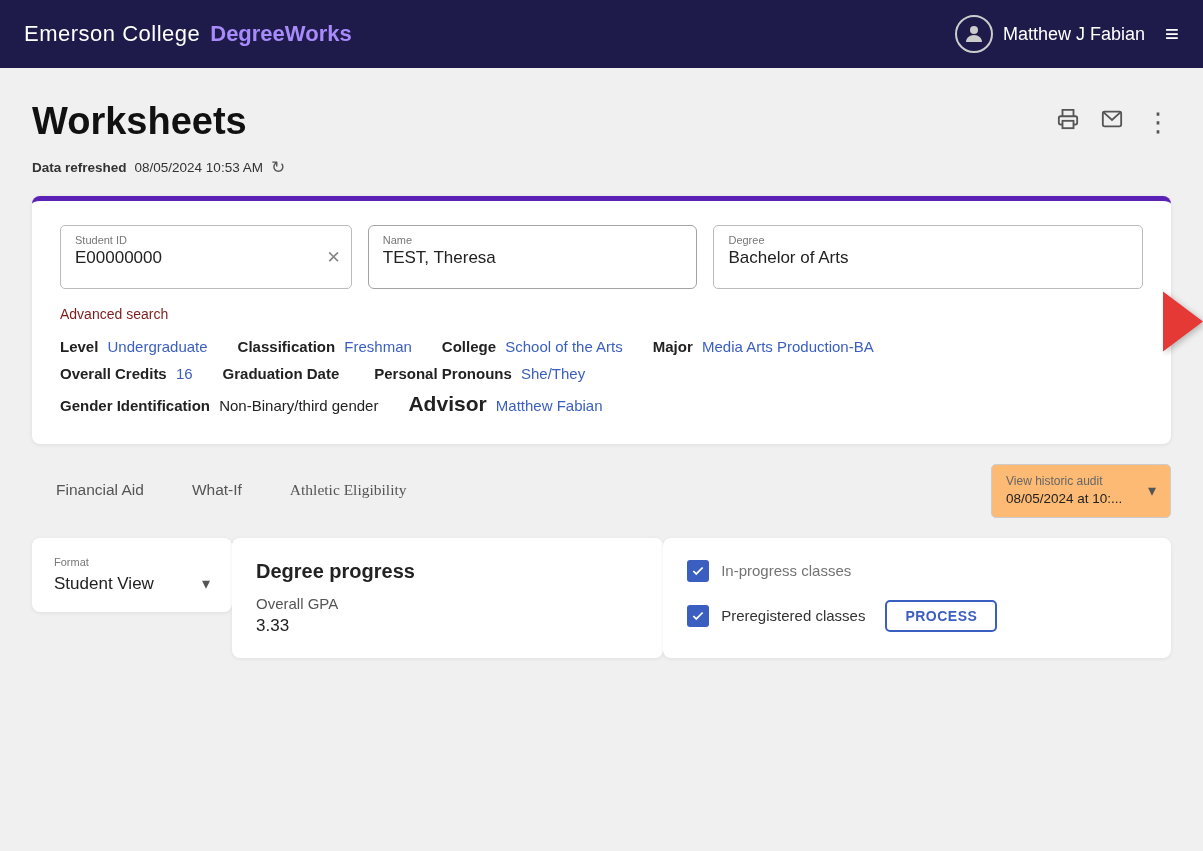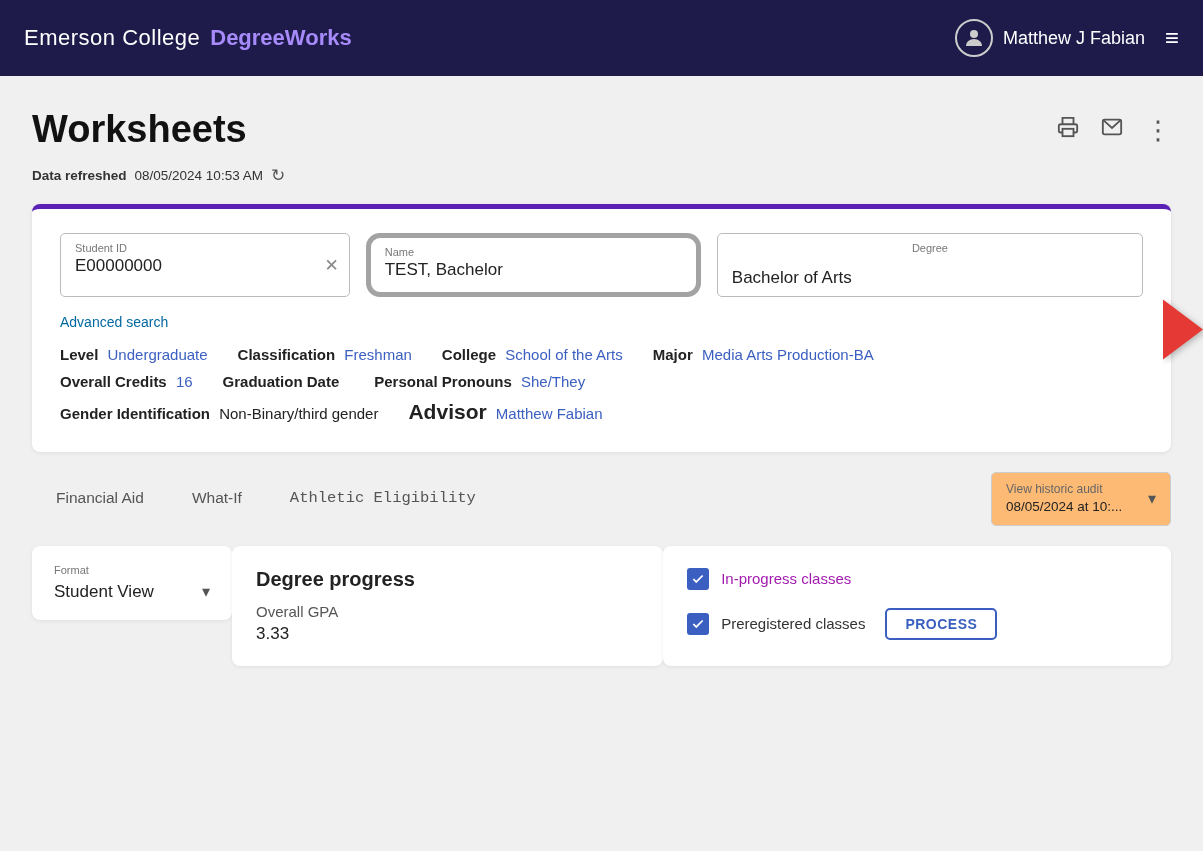--- a/index.html
+++ b/index.html
@@ -1,21 +1,21 @@
 <!DOCTYPE html>
 <html><head>
   <meta charset="utf-8">
   <style>
     * { box-sizing: border-box; margin: 0; padding: 0; }
     body { font-family: 'Segoe UI', Arial, sans-serif; background: #f0f0f0; color: #222; font-size: 15px; }
   </style>
 </head>
 <body>
 
-<header style="background:#1e1b4b; display:flex; align-items:center; justify-content:space-between; padding:0 24px; height:76px;">
+<header style="background:#1e1b4b; display:flex; align-items:center; justify-content:space-between; padding:0 24px; height:68px;">
   <div style="display:flex; align-items:center; gap:0;">
     <span style="color:#fff; font-size:22px; font-weight:400; letter-spacing:0.5px;">Emerson College</span>
     <span style="color:#a78bfa; font-size:22px; font-weight:700; margin-left:10px;">DegreeWorks</span>
   </div>
   <div style="display:flex; align-items:center; gap:20px;">
     <div style="display:flex; align-items:center; gap:10px; color:#fff; font-size:18px; cursor:pointer;">
       <div style="width:38px; height:38px; border-radius:50%; border:2px solid #ccc; display:flex; align-items:center; justify-content:center; color:#ccc; font-size:22px;">
         <svg xmlns="http://www.w3.org/2000/svg" viewBox="0 0 24 24" width="24" height="24" fill="#ccc">
             <circle cx="12" cy="8" r="4"></circle>
             <path d="M4 20c0-4 3.6-7 8-7s8 3 8 7"></path>
@@ -66,33 +66,33 @@
 
     
     <div style="display:flex; gap:16px; margin-bottom:16px;">
 
       <div style="flex:1.2; border:1px solid #bbb; border-radius:5px; padding:8px 36px 20px 14px; position:relative; background:#fff; min-width:180px;">
         <div style="font-size:11px; color:#777; margin-bottom:2px;">Student ID</div>
         <div style="font-size:17px; color:#222;">E00000000</div>
         <span style="position:absolute; right:10px; top:50%; transform:translateY(-50%); color:#888; cursor:pointer; font-size:17px;">✕</span>
       </div>
 
-      <div style="flex:1.5; border:5px solid #a3a3a3; border-radius:14px; padding:8px 14px; position:relative; background:#fff; min-width:200px;">
+      <div style="flex:1.5; border:1px solid #a3a3a3; border-radius:6px; padding:8px 14px; position:relative; background:#fff; min-width:200px;">
         <div style="font-size:11px; color:#777; margin-bottom:2px;">Name</div>
-        <div style="font-size:17px; color:#222;">TEST, Bachelor</div>
+        <div style="font-size:17px; color:#222;">TEST, Theresa</div>
       </div>
 
       <div style="flex:2; border:1px solid #bbb; border-radius:5px; padding:8px 14px; position:relative; background:#fff; min-width:260px;">
-        <div style="font-size:11px; color:#777; margin-bottom:14px;text-align:center;">Degree</div>
+        <div style="font-size:11px; color:#777; margin-bottom:2px;">Degree</div>
         <div style="font-size:17px; color:#222;">Bachelor of Arts</div>
       </div>
     </div>
 
     
-    <a style="color:#0369a1; font-size:14px; cursor:pointer; text-decoration:none; display:inline-block; margin-bottom:16px;">Advanced search</a>
+    <a style="color:#7f1d1d; font-size:14px; cursor:pointer; text-decoration:none; display:inline-block; margin-bottom:16px;">Advanced search</a>
 
     
     <div style="display:flex; flex-wrap:wrap; align-items:baseline; margin-bottom:10px; gap:0;">
       <div style="margin-right:30px;">
         <span style="font-weight:700; color:#222; font-size:15px; margin-right:5px;">Level</span>
         <span style="color:#3b5fc0; font-size:15px;">Undergraduate</span>
       </div>
       <div style="margin-right:30px;">
         <span style="font-weight:700; color:#222; font-size:15px; margin-right:5px;">Classification</span>
         <span style="color:#3b5fc0; font-size:15px;">Freshman</span>
@@ -133,21 +133,21 @@
         <span style="font-weight:700; color:#222; font-size:21px; margin-right:5px;">Advisor</span>
         <span style="color:#3b5fc0; font-size:15px;">Matthew Fabian</span>
       </div>
     </div>
   </div>
 
   <div style="display:flex; align-items:center; justify-content:space-between; margin-top:20px; background:#f0f0f0;">
     <div style="display:flex; gap:0;">
       <button style="padding:12px 24px 10px 24px; font-size:15.5px; cursor:pointer; color:#555; border-bottom:3px solid transparent; background:none; border-top:none; border-left:none; border-right:none; outline:none; font-family:inherit;">Financial Aid</button>
       <button style="padding:12px 24px 10px 24px; font-size:15.5px; cursor:pointer; color:#555; border-bottom:3px solid transparent; background:none; border-top:none; border-left:none; border-right:none; outline:none; font-family:inherit;">What-If</button>
-      <button style="padding:12px 24px 10px 24px; font-size:15.5px; cursor:pointer; color:#555; border-bottom:3px solid transparent; background:none; border-top:none; border-left:none; border-right:none; outline:none; font-family:Liberation Mono, monospace;">Athletic Eligibility</button>
+      <button style="padding:12px 24px 10px 24px; font-size:15.5px; cursor:pointer; color:#555; border-bottom:3px solid transparent; background:none; border-top:none; border-left:none; border-right:none; outline:none; font-family:Liberation Serif, serif;">Athletic Eligibility</button>
     </div>
     <div style="background:#fdba74; border:1px solid #ccc; border-radius:5px; padding:8px 14px; font-size:13.5px; color:#333; cursor:pointer; display:flex; align-items:center; gap:8px; min-width:180px;">
       <div style="display:flex; flex-direction:column; line-height:1.4; flex:1;">
         <span style="font-size:12px; color:#666;">View historic audit</span>
         <span style="font-size:13.5px; color:#222;">08/05/2024 at 10:...</span>
       </div>
       <span style="color:#555; font-size:16px;">▾</span>
     </div>
   </div>
 
@@ -167,21 +167,21 @@
       <div style="font-size:17px; color:#222; font-weight:500;">3.33</div>
     </div>
 
     <div style="background:#fff; border-radius:8px; padding:22px 24px; flex:1.2; box-shadow:0 1px 4px rgba(0,0,0,0.07); min-width:260px;">
       <div style="display:flex; align-items:center; gap:12px; margin-bottom:18px;">
         <div style="width:22px; height:22px; background:#3b5fc0; border-radius:3px; display:flex; align-items:center; justify-content:center; flex-shrink:0; cursor:pointer;">
           <svg xmlns="http://www.w3.org/2000/svg" width="14" height="14" viewBox="0 0 24 24" fill="none" stroke="#fff" stroke-width="3">
               <polyline points="20 6 9 17 4 12"></polyline>
             </svg>
         </div>
-        <span style="font-size:15px; color:#a21caf;">In-progress classes</span>
+        <span style="font-size:15px; color:#737373;">In-progress classes</span>
       </div>
       <div style="display:flex; align-items:center; gap:12px;">
         <div style="width:22px; height:22px; background:#3b5fc0; border-radius:3px; display:flex; align-items:center; justify-content:center; flex-shrink:0; cursor:pointer;">
           <svg xmlns="http://www.w3.org/2000/svg" width="14" height="14" viewBox="0 0 24 24" fill="none" stroke="#fff" stroke-width="3">
               <polyline points="20 6 9 17 4 12"></polyline>
             </svg>
         </div>
         <span style="font-size:15px; color:#333;">Preregistered classes</span>
         <button style="background:#fff; border:2px solid #3b5fc0; color:#3b5fc0; border-radius:5px; padding:6px 18px; font-size:14px; font-weight:700; cursor:pointer; letter-spacing:0.5px; margin-left:8px;">PROCESS</button>
       </div>

